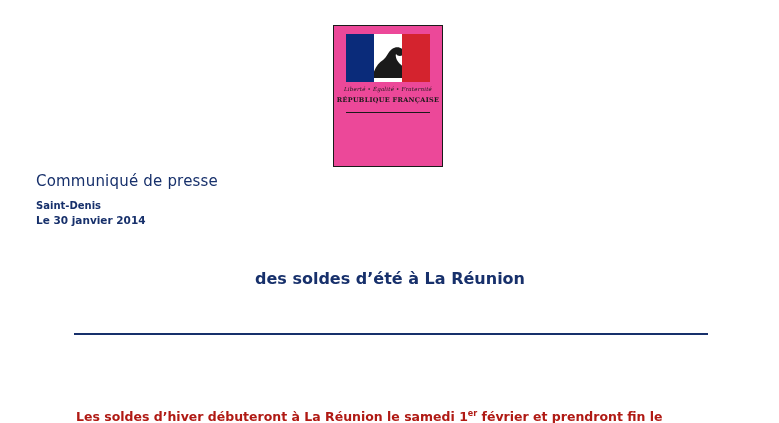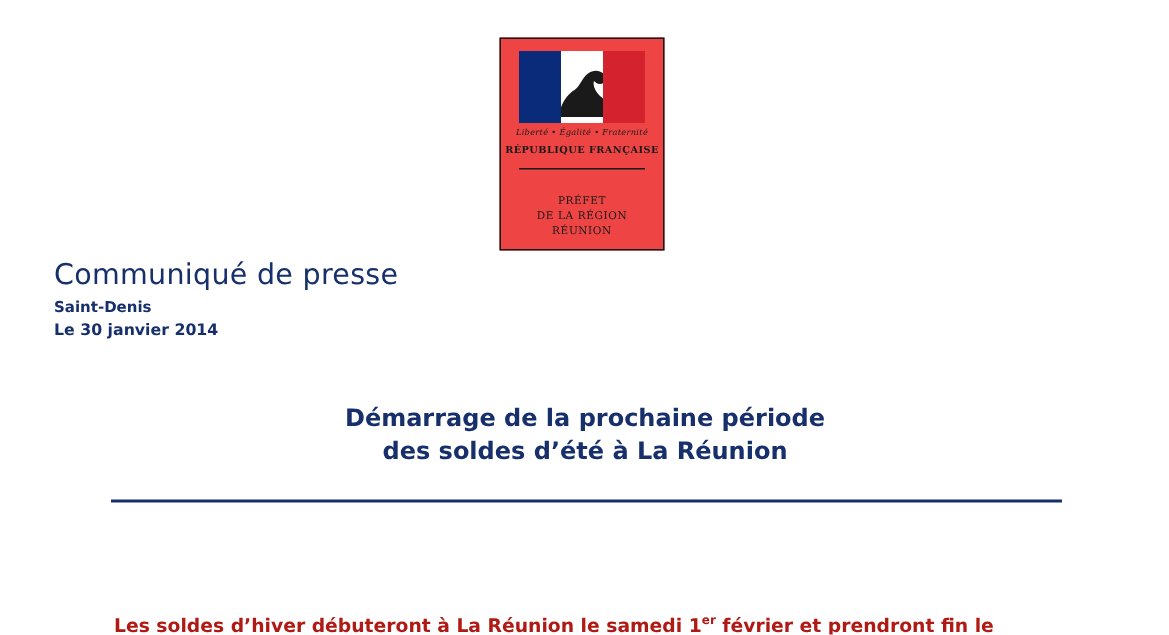--- a/index.html
+++ b/index.html
@@ -17,21 +17,21 @@
 
   
   .logo-wrap {
     position: absolute;
     left: 333px;
     top: 25px;
     width: 110px;
     height: 142px;
     border: 1px solid #1a1a1a;
     box-sizing: border-box;
-    background: #ef4444;
+    background: #ec4899;
   }
   .flag {
     position: absolute;
     left: 50%;
     transform: translateX(-50%);
     top: 8px;
     width: 84px;
     height: 48px;
     display: flex;
   }
@@ -99,21 +99,21 @@
     color: #1a1a1a;
     letter-spacing: .4px;
   }
 
   
   .cp-title {
     position: absolute;
     left: 36px;
     top: 172px;
     font-family: "DejaVu Sans", sans-serif;
-    font-size: 19px;
+    font-size: 15px;
     color: #17306b;
     letter-spacing: .2px;
   }
   .cp-city {
     position: absolute;
     left: 36px;
     top: 200px;
     font-family: "DejaVu Sans", sans-serif;
     font-size: 10px;
     font-weight: bold;
@@ -183,31 +183,25 @@
         <path d="M8 40 C10 30 14 24 20 20 C24 17 26 12 30 9 C34 6 40 6 44 9 C47 11 48 15 46 18 C44 21 40 21 38 19 C37 22 39 25 42 27 C46 30 50 34 52 40 Z" fill="#ffffff" stroke="#ffffff" stroke-width="0"></path>
         <path d="M12 40 C14 31 18 25 23 22 C27 19 28 14 32 11 C36 8 41 9 43 12 C45 15 43 18 40 18 C38 18 37 17 36 16 C35 19 37 23 40 26 C44 29 47 34 49 40 Z" fill="#1a1a1a"></path>
       </svg>
     </div>
     <div class="band red"></div>
   </div>
 
   <div class="devise">Liberté • Égalité • Fraternité</div>
   <div class="republique">RÉPUBLIQUE FRANÇAISE</div>
   <div class="logo-rule"></div>
-  <div class="prefecture">
-    <div>PRÉFET</div>
-    <div>DE LA RÉGION</div>
-    <div>RÉUNION</div>
-  </div>
 </div>
 
 <div class="cp-title">Communiqué de presse</div>
 <div class="cp-city">Saint-Denis</div>
 <div class="cp-date">Le 30 janvier 2014</div>
 
 <div class="headline">
-  <div>Démarrage de la prochaine période</div>
   <div>des soldes d’été à La Réunion</div>
 </div>
 
 <div class="divider"></div>
 
 <p class="lead"><span>Les soldes d’hiver débuteront à La Réunion le samedi 1</span><sup>er</sup><span> février et prendront fin le vendredi 7 mars 2014.</span></p>
 
 </body></html>

